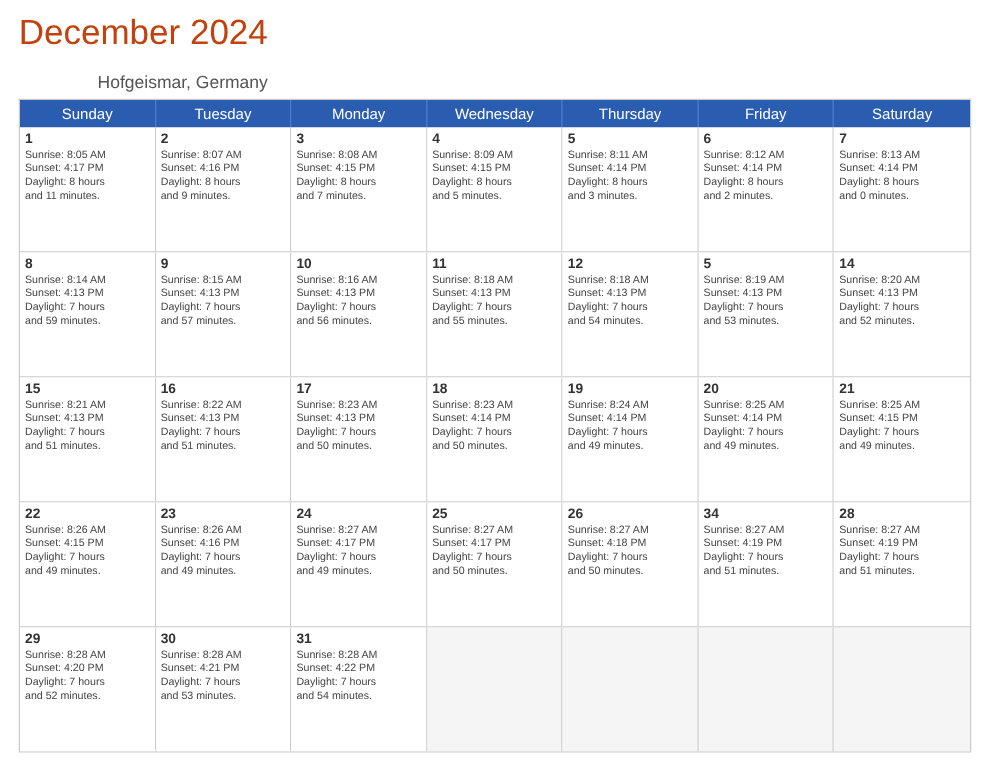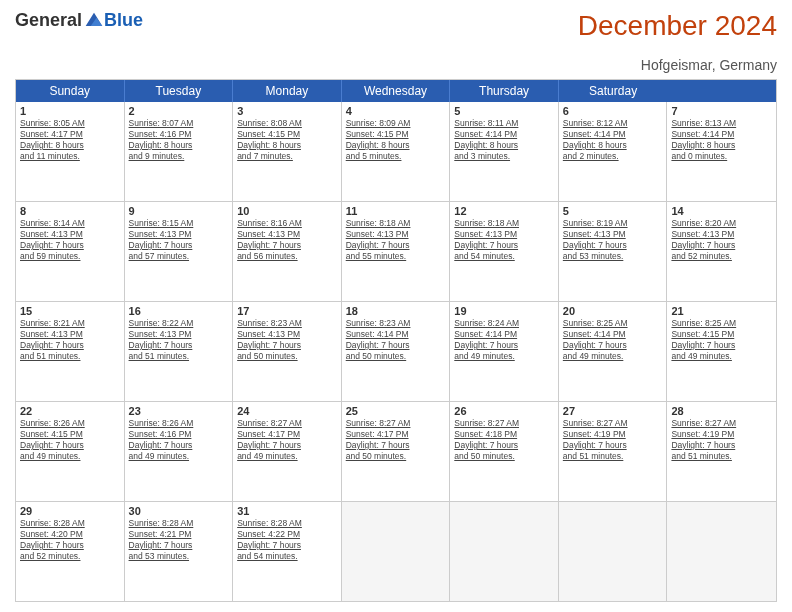--- a/index.html
+++ b/index.html
@@ -102,51 +102,41 @@
       font-size: 11px;
       font-weight: bold;
       color: #333;
       display: block;
       margin-bottom: 1px;
     }
     .day-info {
       font-size: 8.5px;
       color: #444;
       line-height: 1.3;
-      text-decoration: underline;
     }
   </style>
 </head>
 <body>
 
 <div class="page">
   <div class="header">
-    <div class="logo">
-      <div class="logo-text">
-        <span class="logo-general">General</span>
-        <svg class="logo-icon" viewBox="0 0 24 24">
-          <polygon points="12,2 22,18 2,18" fill="#2a5db0"></polygon>
-          <polygon points="15,8 22,18 8,18" fill="#4a8de0" opacity="0.7"></polygon>
-        </svg>
-        <span class="logo-blue">Blue</span>
-      </div>
-    </div>
     <div class="title-block">
       <div class="month-year">December 2024</div>
       <div class="location">Hofgeismar, Germany</div>
     </div>
   </div>
 
   <div class="calendar">
     <div class="cal-header">
     <div class="cal-header-cell">Sunday</div>
         <div class="cal-header-cell">Tuesday</div>
         <div class="cal-header-cell">Monday</div>
         <div class="cal-header-cell">Wednesday</div>
         <div class="cal-header-cell">Thursday</div>
+        <div class="cal-header-cell">Friday</div>
         <div class="cal-header-cell">Saturday</div>
       </div>
     <div class="cal-body">
     <div class="cal-row">
           <div class="cal-cell">
             <span class="day-num">1</span>
             <div class="day-info">Sunrise: 8:05 AM<br>Sunset: 4:17 PM<br>Daylight: 8 hours<br>and 11 minutes.</div>
           </div>
           <div class="cal-cell">
             <span class="day-num">2</span>
@@ -248,21 +238,21 @@
           </div>
           <div class="cal-cell">
             <span class="day-num">25</span>
             <div class="day-info">Sunrise: 8:27 AM<br>Sunset: 4:17 PM<br>Daylight: 7 hours<br>and 50 minutes.</div>
           </div>
           <div class="cal-cell">
             <span class="day-num">26</span>
             <div class="day-info">Sunrise: 8:27 AM<br>Sunset: 4:18 PM<br>Daylight: 7 hours<br>and 50 minutes.</div>
           </div>
           <div class="cal-cell">
-            <span class="day-num">27</span>
+            <span class="day-num">34</span>
             <div class="day-info">Sunrise: 8:27 AM<br>Sunset: 4:19 PM<br>Daylight: 7 hours<br>and 51 minutes.</div>
           </div>
           <div class="cal-cell">
             <span class="day-num">28</span>
             <div class="day-info">Sunrise: 8:27 AM<br>Sunset: 4:19 PM<br>Daylight: 7 hours<br>and 51 minutes.</div>
           </div>
         </div>
         <div class="cal-row">
           <div class="cal-cell">
             <span class="day-num">29</span>

